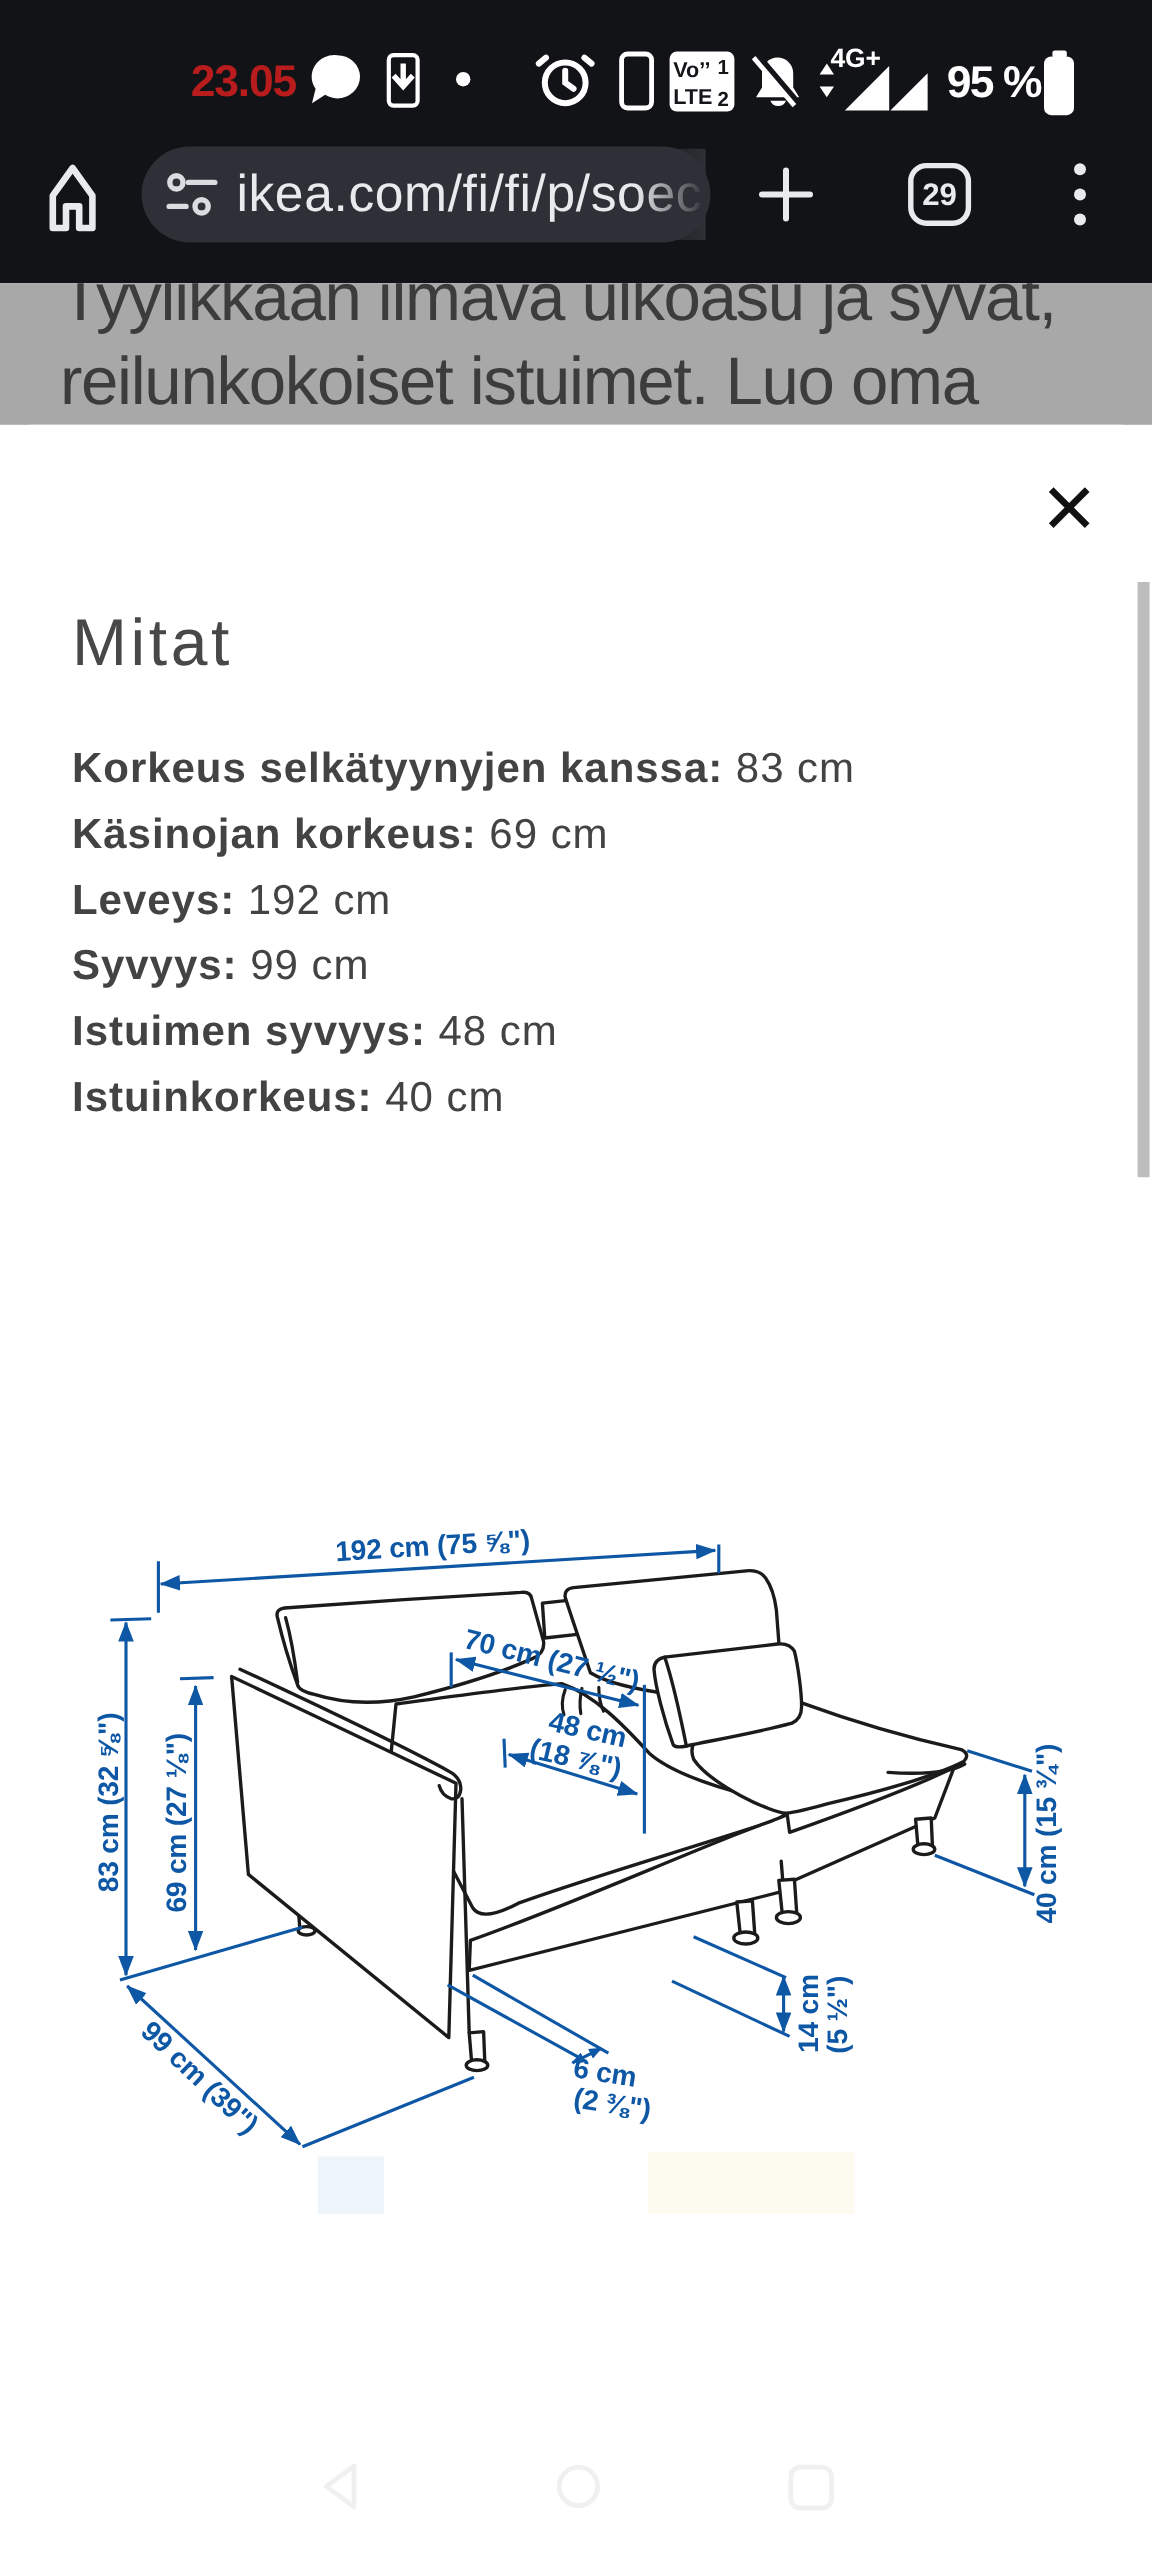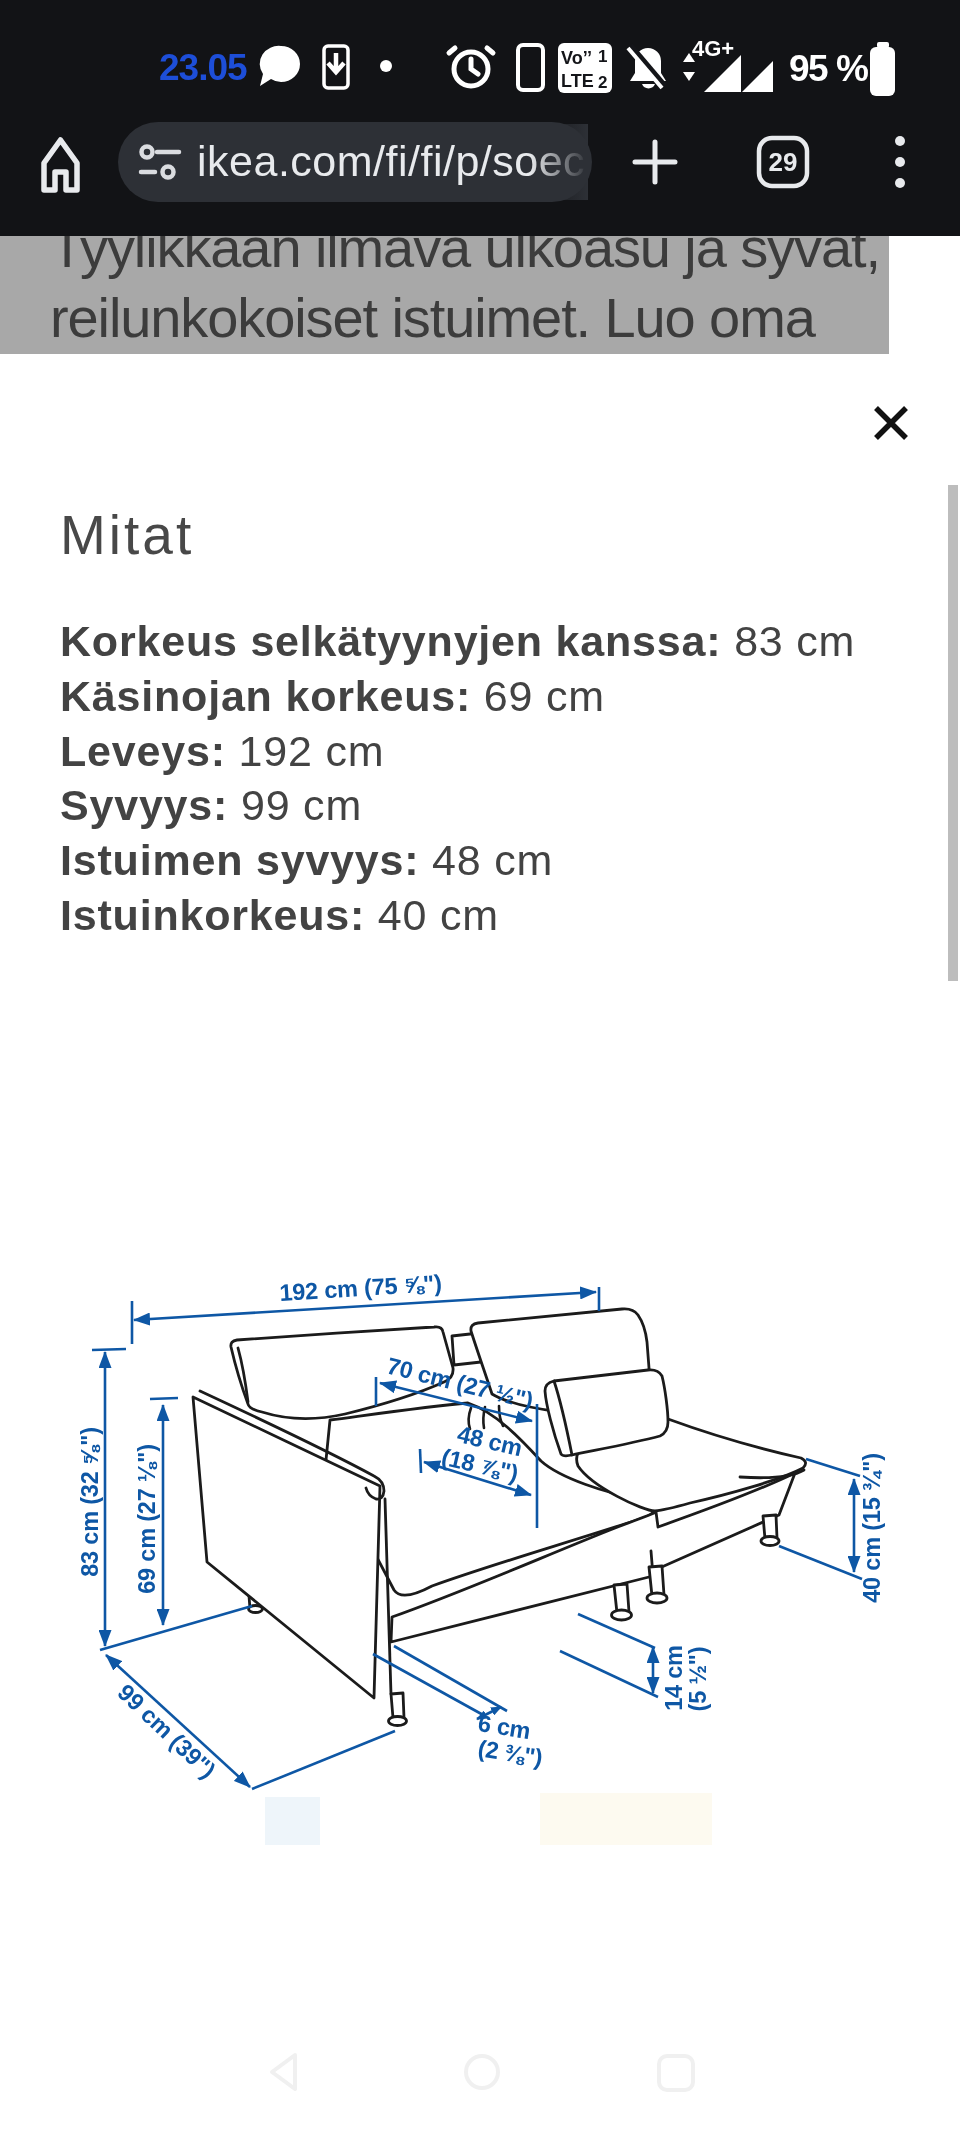--- a/index.html
+++ b/index.html
@@ -4,21 +4,21 @@
 <style>
   html,body{margin:0;padding:0;}
   body{width:960px;height:2133px;position:relative;background:#fff;font-family:"Liberation Sans",sans-serif;overflow:hidden;}
   .abs{position:absolute;}
 </style>
 </head>
 <body>
 
 <div class="abs" style="left:0;top:0;width:960px;height:236px;background:#121316;"></div>
 
-<div class="abs" style="left:159px;top:47px;color:#1d4ed8;font-size:37px;font-weight:bold;letter-spacing:-1px;">23.05</div>
+<div class="abs" style="left:159px;top:47px;color:#b91c1c;font-size:37px;font-weight:bold;letter-spacing:-1px;">23.05</div>
 
 <svg class="abs" style="left:0;top:0;" width="960" height="100" viewBox="0 0 960 100">
 
   <g fill="#fff">
     <path d="M281 46 a19 18 0 0 1 0 36 a19 18 0 0 1 -10 -3 l-11 7 l3 -12 a19 18 0 0 1 18 -28 z"></path>
   </g>
 
   <g stroke="#fff" stroke-width="3.5" fill="none">
     <rect x="324" y="46" width="24" height="42" rx="4"></rect>
   </g>
@@ -94,34 +94,34 @@
   <rect x="759" y="38" width="48" height="48" rx="13" fill="none" stroke="#e8eaed" stroke-width="4.5"></rect>
   <text x="783" y="71" font-size="26" font-weight="bold" fill="#e8eaed" text-anchor="middle" font-family="Liberation Sans">29</text>
 
   <g fill="#e8eaed">
     <circle cx="900" cy="41" r="5"></circle>
     <circle cx="900" cy="62" r="5"></circle>
     <circle cx="900" cy="83" r="5"></circle>
   </g>
 </svg>
 
-<div class="abs" style="left:0;top:236px;width:889px;height:118px;background:#a8a8a8;overflow:hidden;">
+<div class="abs" style="left:0;top:236px;width:960px;height:118px;background:#a8a8a8;overflow:hidden;">
 
   <div class="abs" style="left:50px;top:-23px;width:960px;color:#3c3c3c;font-size:56px;line-height:70px;letter-spacing:-1.1px;">Tyylikkään ilmava ulkoasu ja syvät,<br>reilunkokoiset istuimet. Luo oma</div>
 </div>
 
 <div class="abs" style="left:0;top:354px;width:960px;height:1779px;background:#fff;border-radius:26px 26px 0 0;"></div>
 
 <svg class="abs" style="left:870px;top:402px;" width="42" height="42" viewBox="0 0 42 42">
   <path d="M6 6 L36 36 M36 6 L6 36" stroke="#111" stroke-width="5.5"></path>
 </svg>
 
 <div class="abs" style="left:60px;top:503px;color:#484848;font-size:55px;font-weight:normal;letter-spacing:3px;">Mitat</div>
 
-<div class="abs" style="left:60px;top:614px;color:#434343;font-size:43px;line-height:54.8px;letter-spacing:0.8px;">
+<div class="abs" style="left:60px;top:614px;color:#434343;font-size:35px;line-height:54.8px;letter-spacing:0.8px;">
   <div><b>Korkeus selkätyynyjen kanssa:</b> 83 cm</div>
   <div><b>Käsinojan korkeus:</b> 69 cm</div>
   <div><b>Leveys:</b> 192 cm</div>
   <div><b>Syvyys:</b> 99 cm</div>
   <div><b>Istuimen syvyys:</b> 48 cm</div>
   <div><b>Istuinkorkeus:</b> 40 cm</div>
 </div>
 
 <div class="abs" style="left:948px;top:485px;width:10px;height:496px;background:#bdbdbd;"></div>
 

